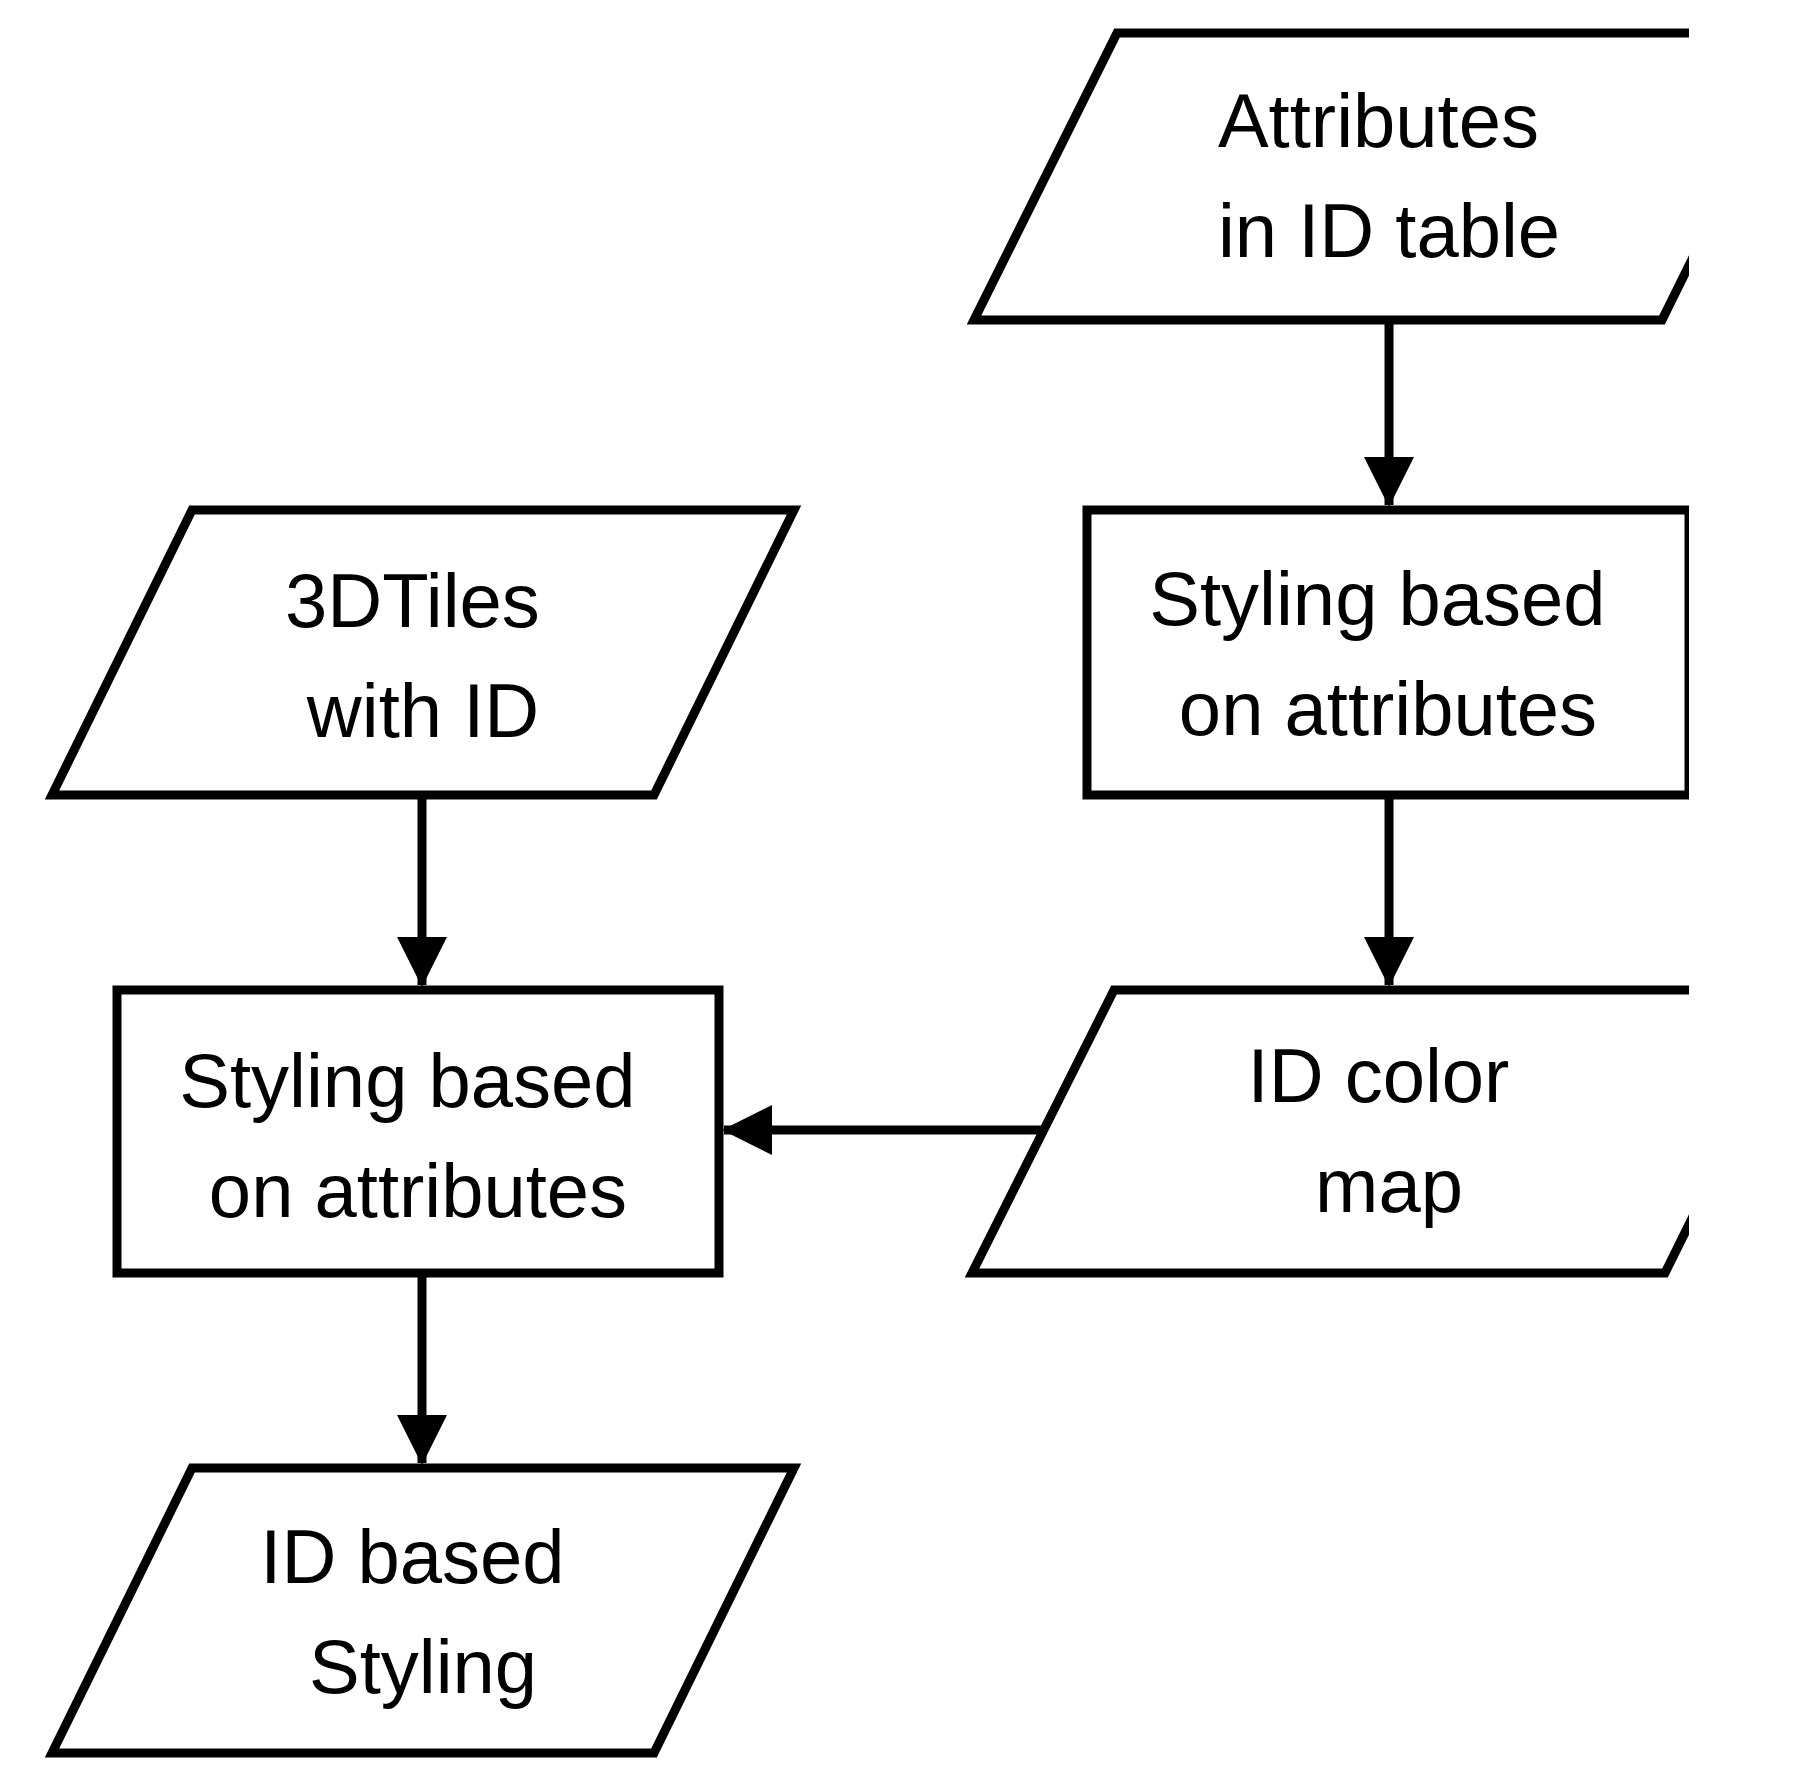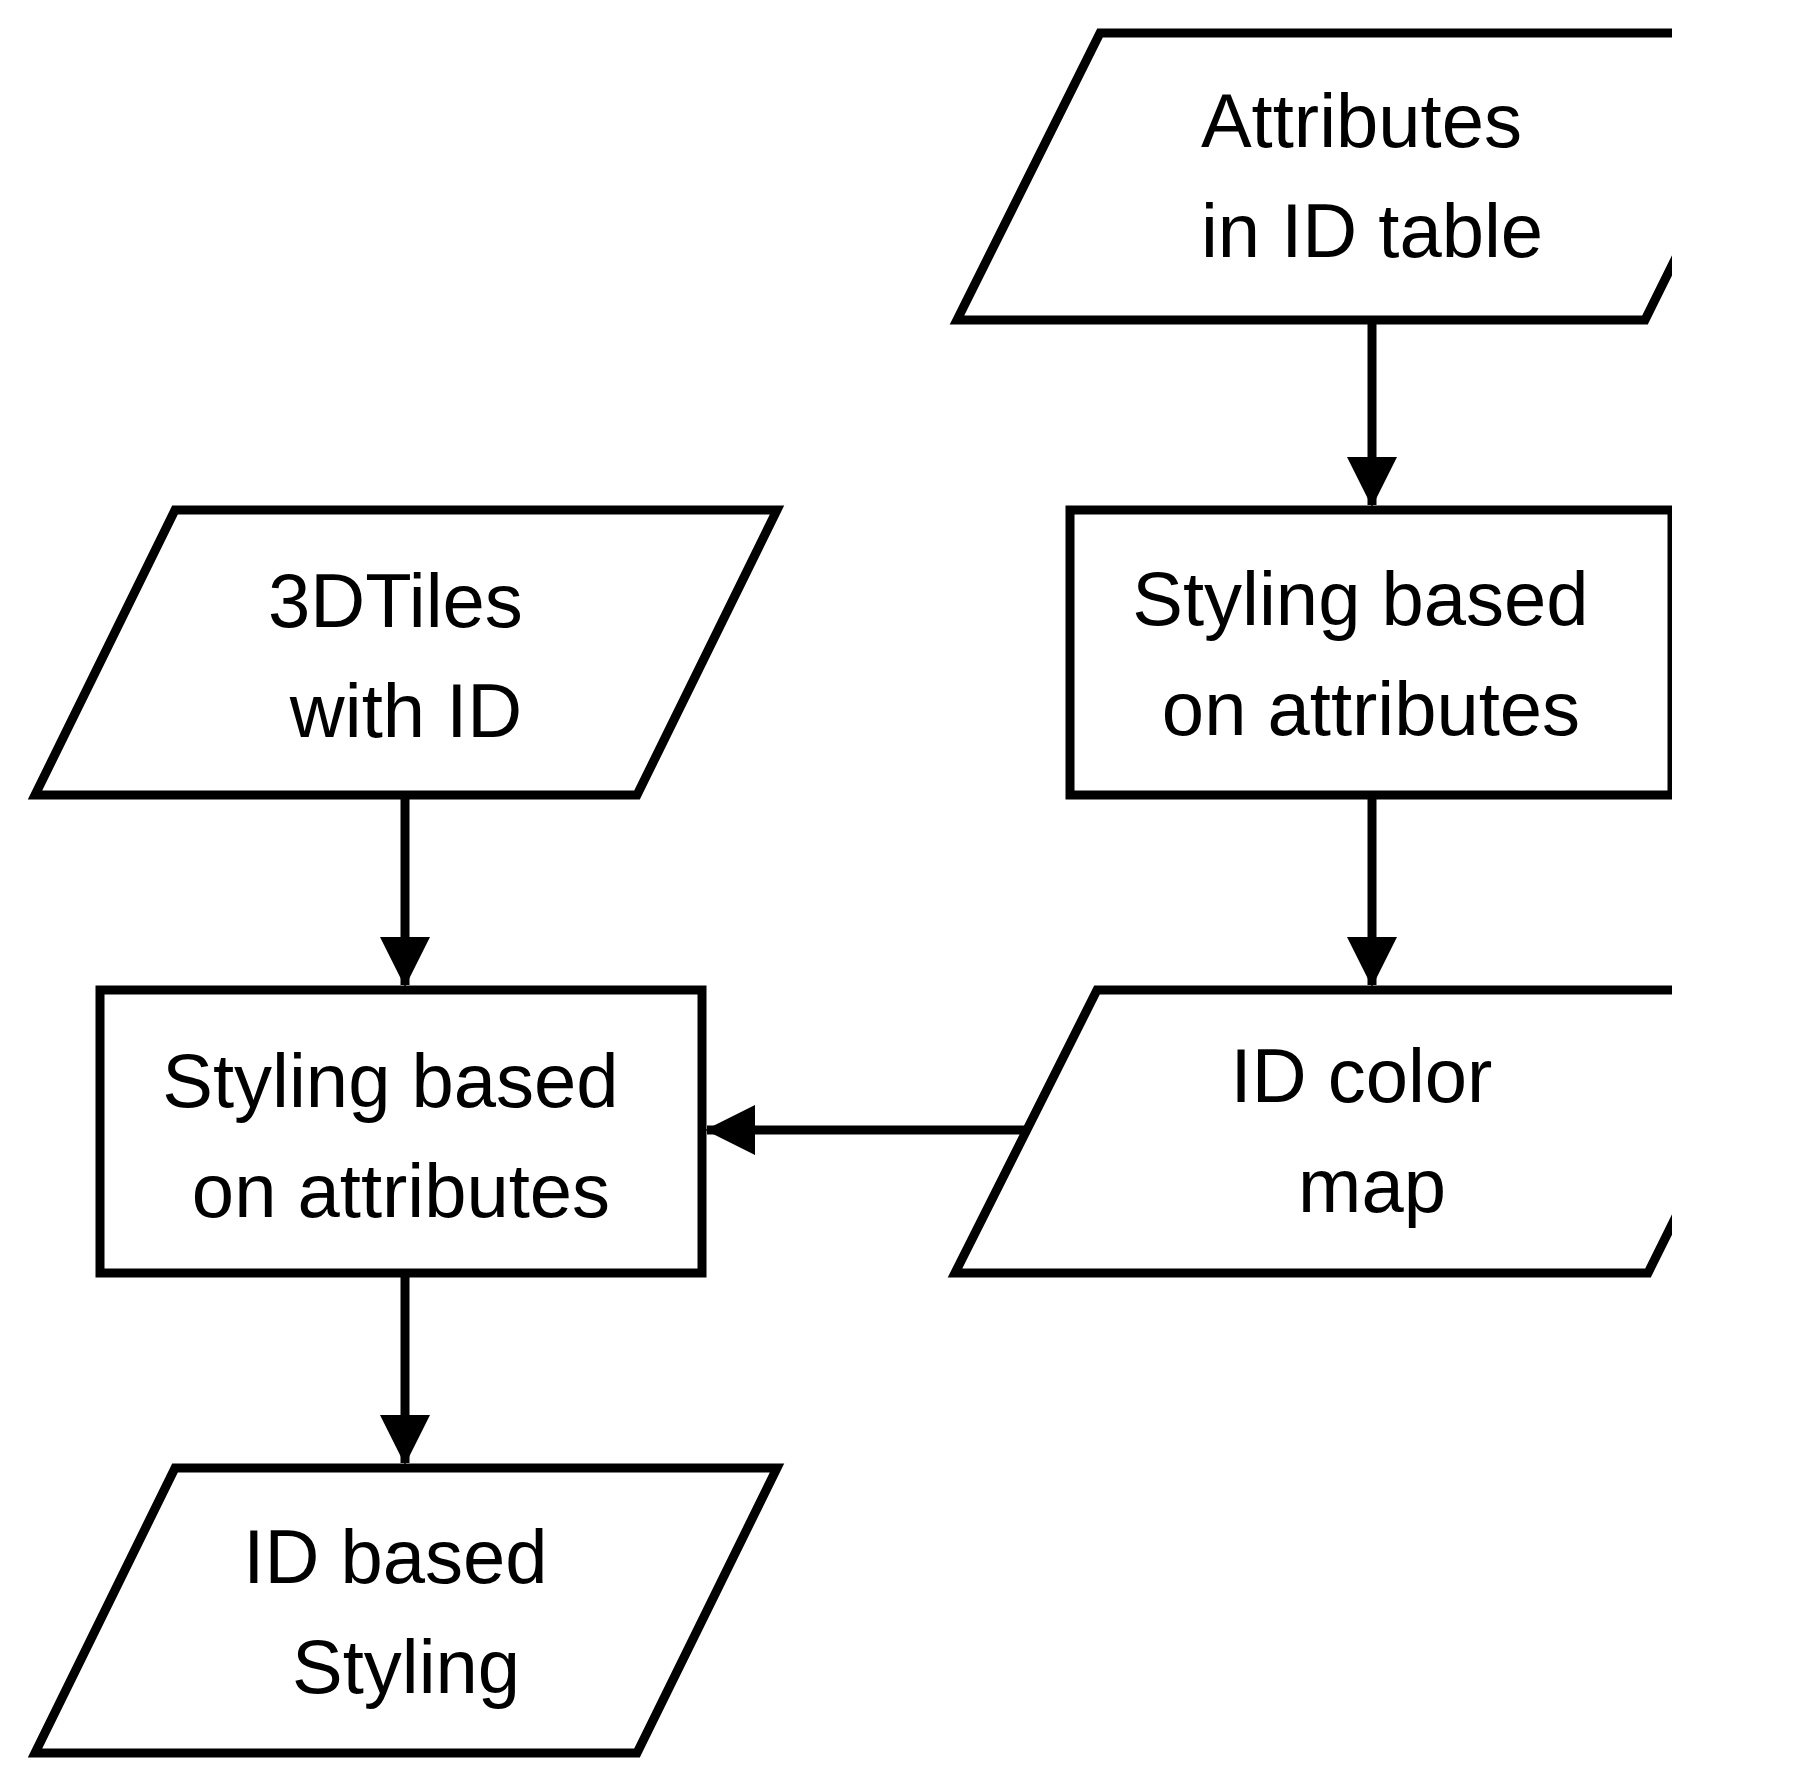--- a/index.html
+++ b/index.html
@@ -6,20 +6,21 @@
     margin: 0;
     padding: 0;
     background: #ffffff;
   }
   .stage {
     width: 1672px;
     height: 1785px;
     background: #ffffff;
     position: relative;
     overflow: hidden;
+    padding-left: 17px;
   }
   svg {
     display: block;
     font-family: "Liberation Sans", sans-serif;
   }
   .node-shape {
     fill: #ffffff;
     stroke: #000000;
     stroke-width: 9;
     stroke-linejoin: miter;

